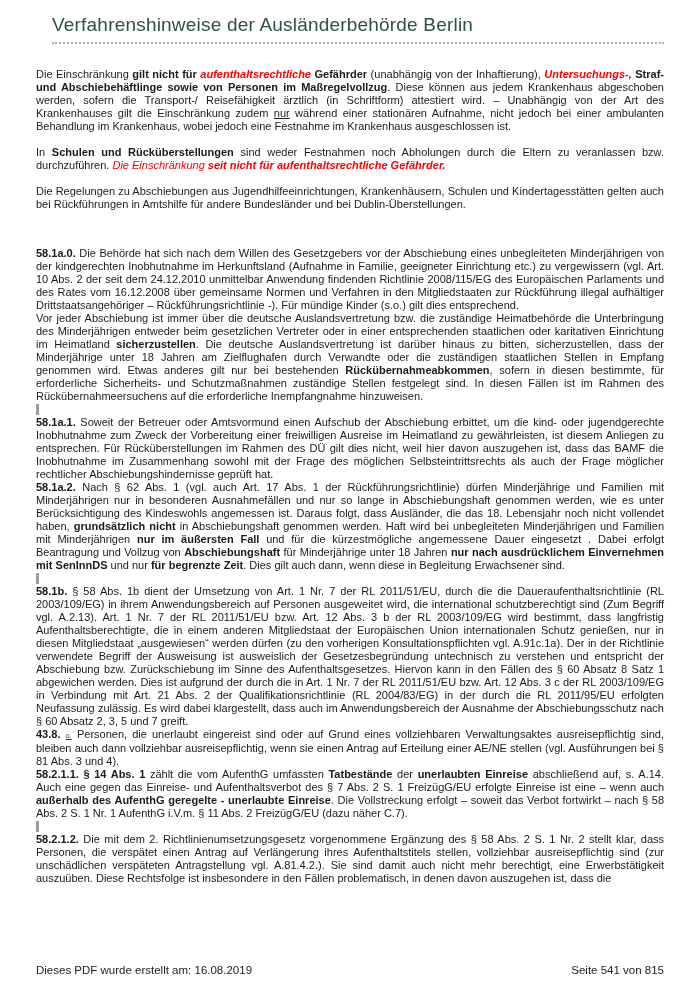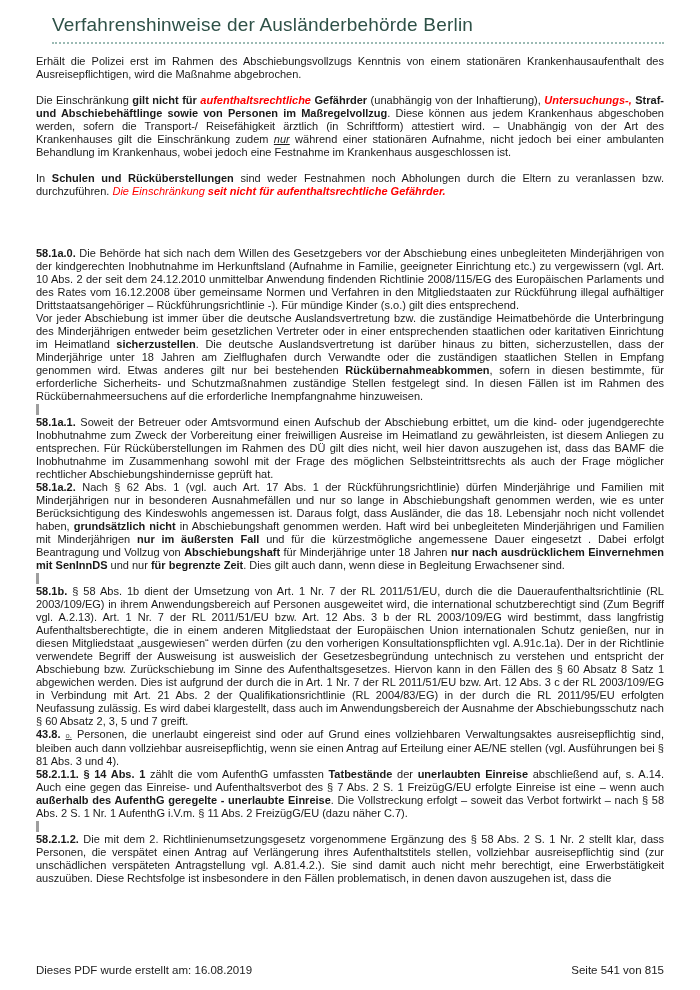--- a/index.html
+++ b/index.html
@@ -19,41 +19,41 @@
     font-size:11px;line-height:13px;text-align:justify;
     color:var(--text,#1a1a1a);margin:0;
   }
   .gap{height:13px;}
   .gap-lg{height:36px;}
   .changebar-row{height:13px;display:flex;align-items:center;}
   .changebar{display:inline-block;width:3px;height:11px;background:var(--bar,#9e9e9e);}
   .rn-b{font-weight:bold;}
   .rn-i{font-style:italic;}
   .rn-r{color:var(--red,#ff0000);}
-  .rn-u{text-decoration:underline;font-style:italic;}
+  .rn-u{text-decoration:underline;}
   .rn-sec{font-weight:bold;}
   .rn-sm{font-size:7.5px;text-decoration:underline;color:#444;}
   .footer{
     position:absolute;left:36px;right:36px;bottom:14px;
     display:flex;justify-content:space-between;
     font-size:11.5px;color:var(--footer,#222222);
   }
 </style>
 </head>
 <body>
 
 <div class="page">
   <h1 class="doc-title">Verfahrenshinweise der Ausländerbehörde Berlin</h1>
   <div>
-      <div class="para"><span>Erhält die Polizei erst im Rahmen des Abschiebungsvollzugs Kenntnis von einem stationären Krankenhausaufenthalt des Ausreisepflichtigen, wird die Maßnahme abgebrochen.</span></div>
       <div class="gap"></div>
       <div class="para"><span>Die Einschränkung </span><span class="rn-b">gilt nicht für </span><span class="rn-b rn-i rn-r">aufenthaltsrechtliche </span><span class="rn-b"> Gefährder</span><span> (unabhängig von der Inhaftierung), </span><span class="rn-b rn-i rn-r"> Untersuchungs-,</span><span> </span><span class="rn-b">Straf- und Abschiebehäftlinge sowie von Personen im Maßregelvollzug</span><span>. Diese können aus jedem Krankenhaus abgeschoben werden, sofern die Transport-/ Reisefähigkeit ärztlich (in Schriftform) attestiert wird. – Unabhängig von der Art des Krankenhauses gilt die Einschränkung zudem </span><span class="rn-u">nur</span><span> während einer stationären Aufnahme, nicht jedoch bei einer ambulanten Behandlung im Krankenhaus, wobei jedoch eine Festnahme im Krankenhaus ausgeschlossen ist.</span></div>
       <div class="gap"></div>
       <div class="para"><span>In </span><span class="rn-b">Schulen und Rücküberstellungen</span><span> sind weder Festnahmen noch Abholungen durch die Eltern zu veranlassen bzw. durchzuführen. </span><span class="rn-i rn-r">Die Einschränkung </span><span class="rn-b rn-i rn-r">seit nicht für aufenthaltsrechtliche Gefährder.</span></div>
       <div class="gap"></div>
+      <div class="para"><span>Die Regelungen zu Abschiebungen aus Jugendhilfeeinrichtungen, Krankenhäusern, Schulen und Kindertagesstätten gelten auch bei Rückführungen in Amtshilfe für andere Bundesländer und bei Dublin-Überstellungen.</span></div>
       <div class="gap gap-lg"></div>
       <div class="para"><span class="rn-sec">58.1a.0.</span><span> Die Behörde hat sich nach dem Willen des Gesetzgebers vor der Abschiebung eines unbegleiteten Minderjährigen von der kindgerechten Inobhutnahme im Herkunftsland (Aufnahme in Familie, geeigneter Einrichtung etc.) zu vergewissern (vgl. Art. 10 Abs. 2 der seit dem 24.12.2010 unmittelbar Anwendung findenden Richtlinie 2008/115/EG des Europäischen Parlaments und des Rates vom 16.12.2008 über gemeinsame Normen und Verfahren in den Mitgliedstaaten zur Rückführung illegal aufhältiger Drittstaatsangehöriger – Rückführungsrichtlinie -). Für mündige Kinder (s.o.) gilt dies entsprechend.</span></div>
       <div class="para"><span>Vor jeder Abschiebung ist immer über die deutsche Auslandsvertretung bzw. die zuständige Heimatbehörde die Unterbringung des Minderjährigen entweder beim gesetzlichen Vertreter oder in einer entsprechenden staatlichen oder karitativen Einrichtung im Heimatland </span><span class="rn-b">sicherzustellen</span><span>. Die deutsche Auslandsvertretung ist darüber hinaus  zu bitten, sicherzustellen, dass der Minderjährige unter 18 Jahren am Zielflughafen durch Verwandte oder die zuständigen staatlichen Stellen in Empfang genommen wird. Etwas anderes gilt nur bei bestehenden </span><span class="rn-b">Rückübernahmeabkommen</span><span>, sofern in diesen bestimmte, für erforderliche Sicherheits- und Schutzmaßnahmen zuständige Stellen festgelegt sind. In diesen Fällen ist im Rahmen des Rückübernahmeersuchens auf die erforderliche Inempfangnahme hinzuweisen.</span></div>
       <div class="changebar-row">
         <span class="changebar"></span>
       </div>
       <div class="para"><span class="rn-sec">58.1a.1.</span><span> Soweit der Betreuer oder Amtsvormund einen Aufschub der Abschiebung erbittet, um die kind- oder jugendgerechte Inobhutnahme zum Zweck der Vorbereitung einer freiwilligen Ausreise im Heimatland zu gewährleisten, ist diesem Anliegen zu entsprechen. Für Rücküberstellungen im Rahmen des DÜ gilt dies nicht, weil hier davon auszugehen ist, dass das BAMF die Inobhutnahme im Zusammenhang sowohl mit der Frage des möglichen Selbsteintrittsrechts als auch der Frage möglicher rechtlicher Abschiebungshindernisse geprüft hat.</span></div>
       <div class="para"><span class="rn-sec">58.1a.2.</span><span> Nach § 62 Abs. 1 (vgl. auch Art. 17 Abs. 1 der Rückführungsrichtlinie) dürfen Minderjährige und Familien mit Minderjährigen nur in besonderen Ausnahmefällen und nur so lange in Abschiebungshaft genommen werden, wie es unter Berücksichtigung des Kindeswohls angemessen ist. Daraus folgt, dass Ausländer, die das 18. Lebensjahr noch nicht vollendet haben, </span><span class="rn-b">grundsätzlich nicht</span><span> in Abschiebungshaft genommen werden. Haft wird  bei unbegleiteten Minderjährigen und Familien mit Minderjährigen </span><span class="rn-b">nur im äußersten Fall</span><span> und für die kürzestmögliche  angemessene Dauer eingesetzt . Dabei erfolgt Beantragung und Vollzug von </span><span class="rn-b">Abschiebungshaft</span><span> für Minderjährige unter 18 Jahren </span><span class="rn-b">nur nach ausdrücklichem Einvernehmen mit SenInnDS</span><span> und nur </span><span class="rn-b">für begrenzte Zeit</span><span>. Dies gilt auch dann, wenn diese in Begleitung Erwachsener sind.</span></div>
       <div class="changebar-row">
         <span class="changebar"></span>

